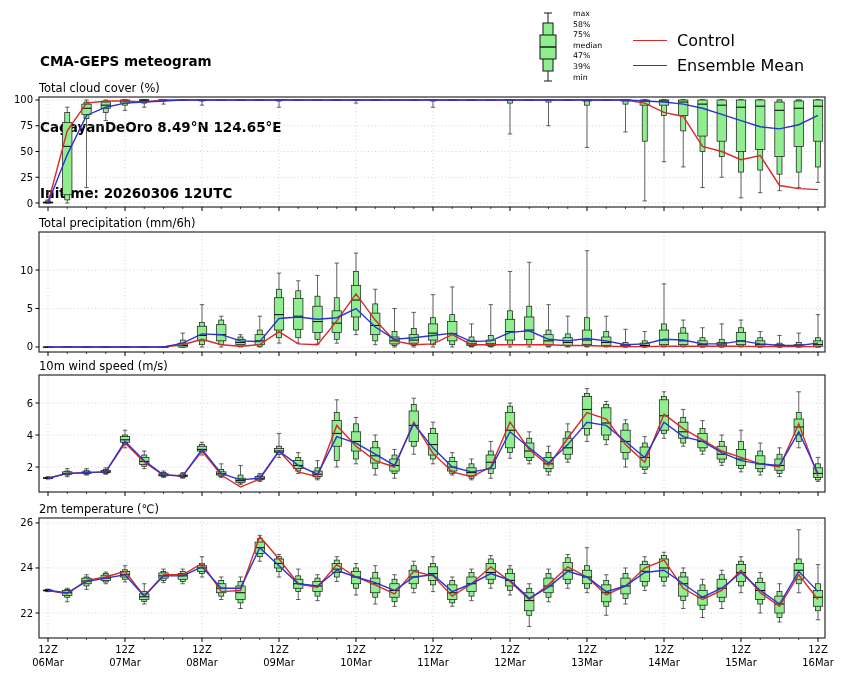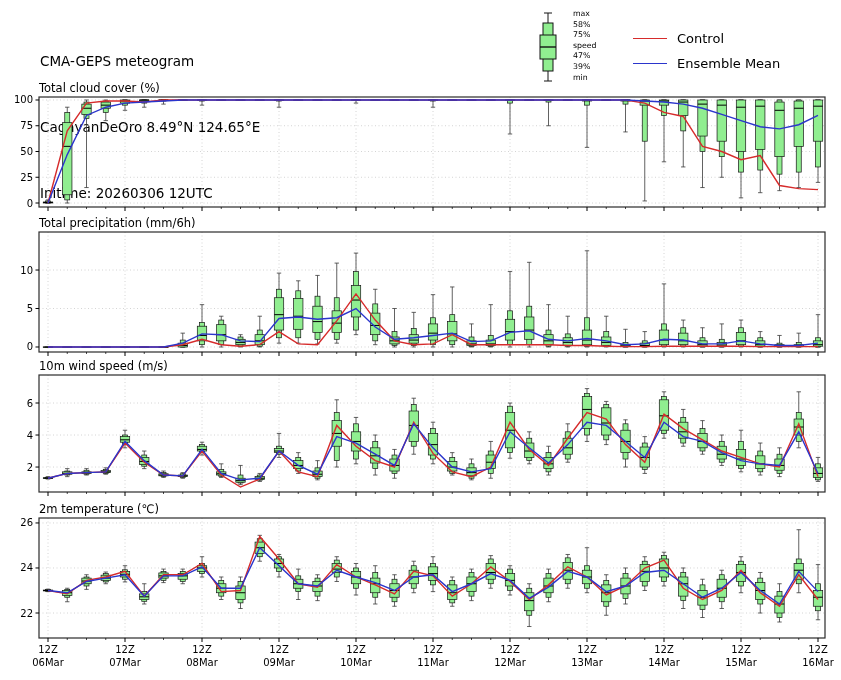--- a/index.html
+++ b/index.html
@@ -1,22 +1,22 @@
 <!DOCTYPE html>
 <html><head>
 <meta charset="utf-8">
 <style>
   html,body{margin:0;padding:0;background:#fff;}
   body{font-family:"DejaVu Sans","Liberation Sans",sans-serif;color:#000;}
   #stage{position:relative;width:841px;height:680px;background:#fff;overflow:hidden;}
-  .hdr{position:absolute;left:40px;top:6px;font-size:13.5px;line-height:22px;white-space:pre;}
+  .hdr{position:absolute;left:40px;top:6px;font-size:13.5px;line-height:22px;white-space:pre;font-weight:bold;}
   .legend-small{position:absolute;left:566px;top:9px;font-size:7.8px;line-height:10.6px;margin-left:7px;}
   .legend-line-row{position:absolute;display:flex;align-items:center;gap:10px;}
   .legend-swatch{width:34px;height:0;border-top:1.6px solid #000;}
-  .legend-text{font-size:13px;}
+  .legend-text{font-size:16px;}
   svg{position:absolute;left:0;top:0;}
   svg text{font-family:"DejaVu Sans","Liberation Sans",sans-serif;}
 </style>
 </head>
 <body>
 
 <div id="stage">
 
   <div class="hdr">
     <div>CMA-GEPS meteogram</div>
@@ -29,21 +29,21 @@
     <line x1="10" y1="8" x2="18" y2="8" stroke="#141414" stroke-width="1"></line>
     <line x1="10" y1="76" x2="18" y2="76" stroke="#141414" stroke-width="1"></line>
     <rect x="9" y="18" width="10" height="48" fill="#90ee90" stroke="#141414" stroke-width="1"></rect>
     <rect x="6" y="30" width="16" height="24" fill="#90ee90" stroke="#141414" stroke-width="1"></rect>
     <line x1="6" y1="42" x2="22" y2="42" stroke="#141414" stroke-width="1.4"></line>
   </svg>
   <div class="legend-small">
     <div>max</div>
     <div>58%</div>
     <div>75%</div>
-    <div>speed</div>
+    <div>median</div>
     <div>47%</div>
     <div>39%</div>
     <div>min</div>
   </div>
 
   <div class="legend-line-row" style="left:633px;top:31px;">
     <div class="legend-swatch" id="swatch-control" style="border-top-color: rgb(214, 43, 43);"></div>
     <div class="legend-text">Control</div>
   </div>
   <div class="legend-line-row" style="left:633px;top:56px;align-items:center;">

